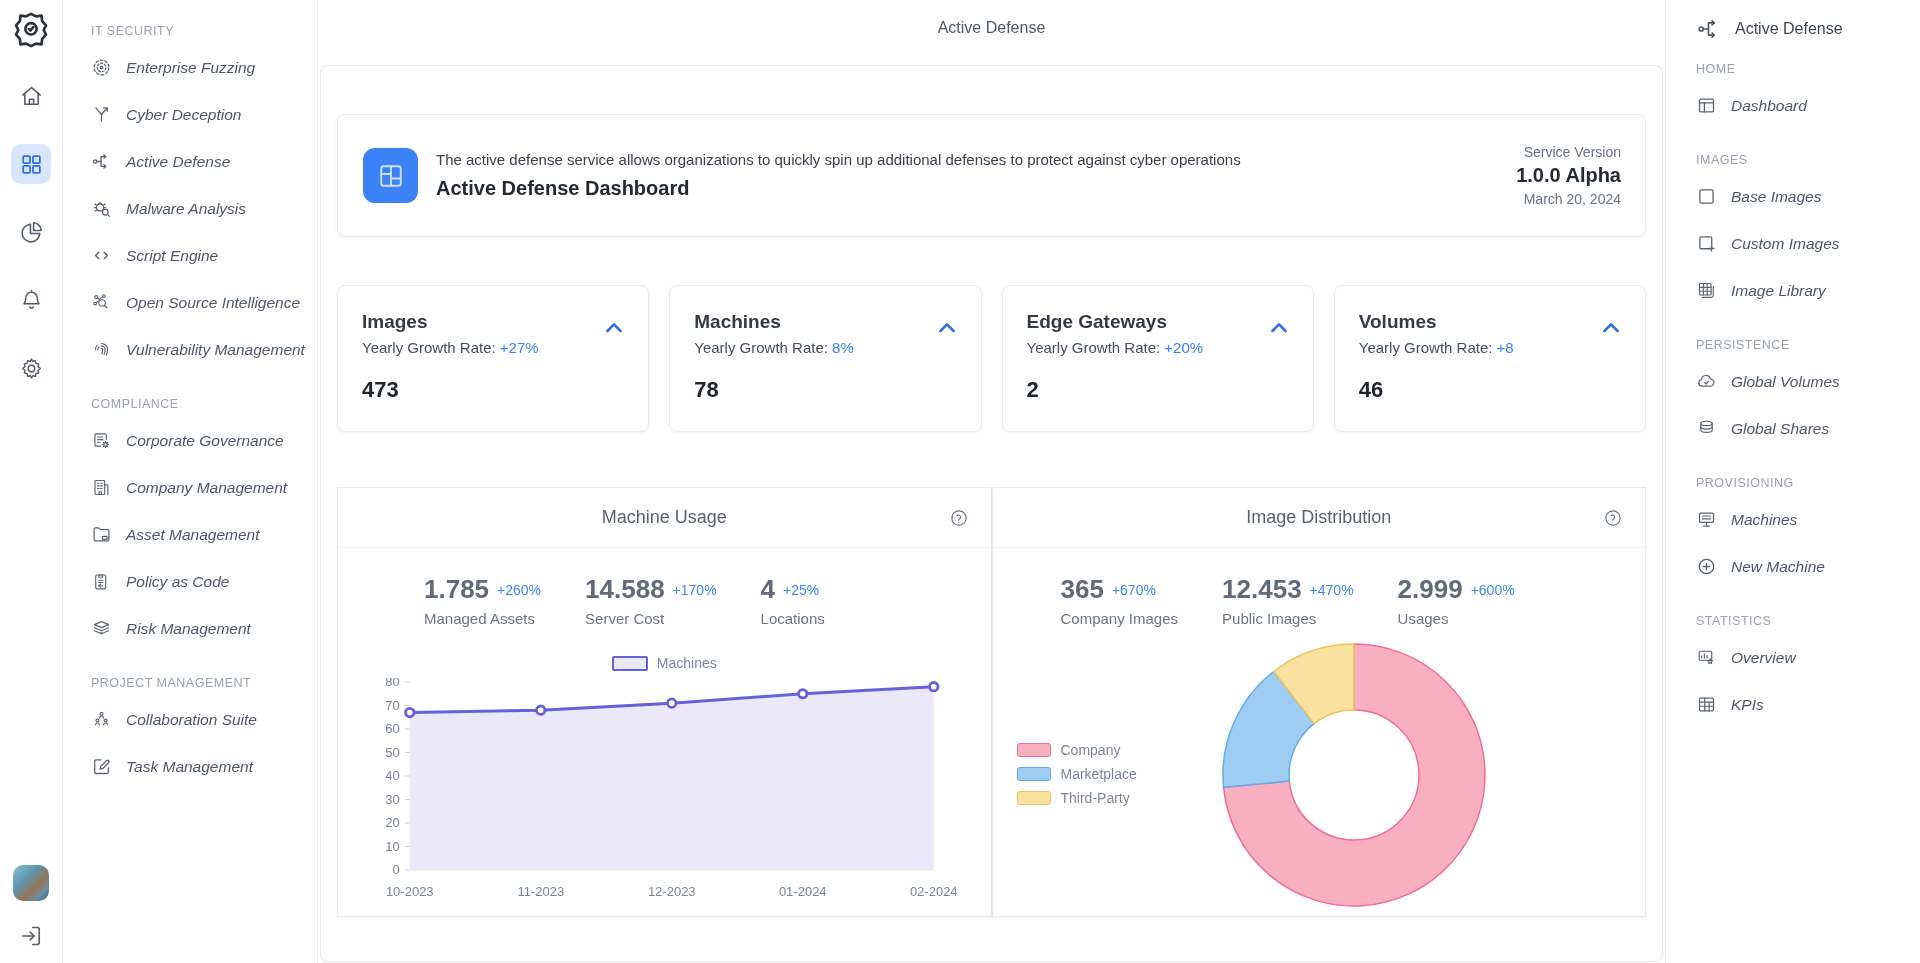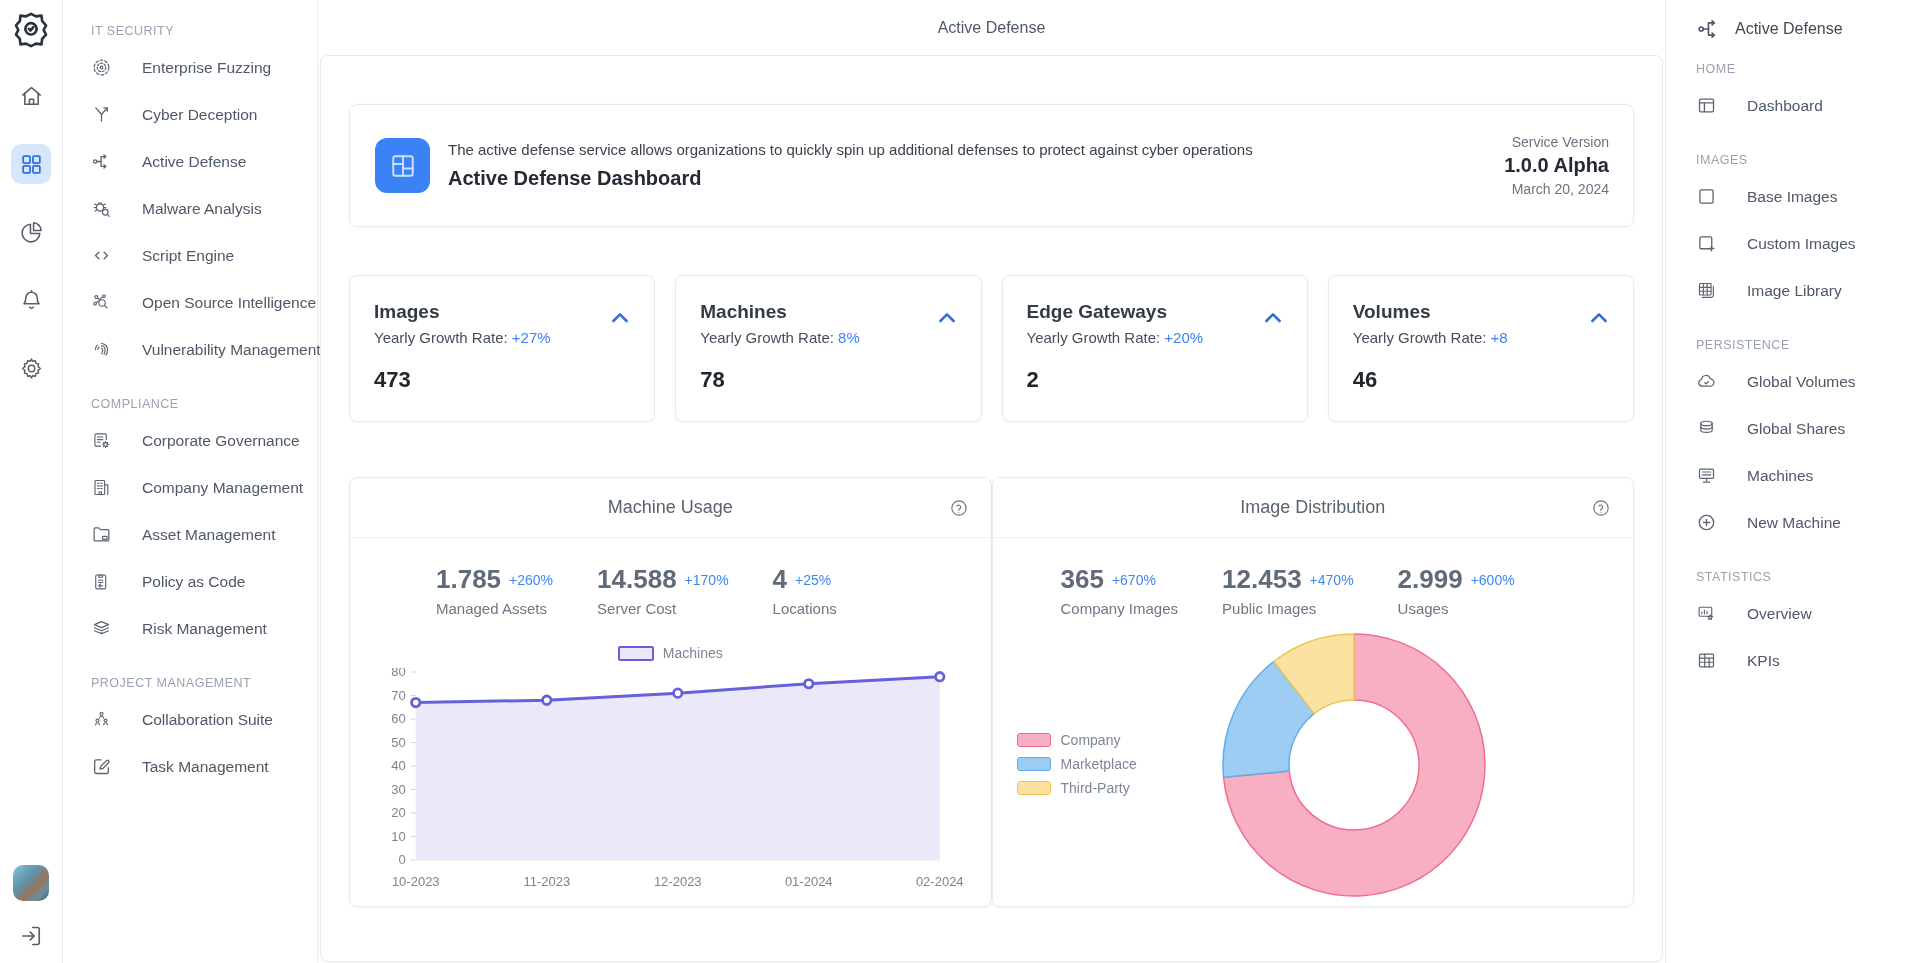--- a/index.html
+++ b/index.html
@@ -21,36 +21,36 @@
   .rail-btn.active { background:var(--rail-active,#d8e6fc); color:#2f6fe0; }
   .rail-spacer { flex:1; }
   .rail-avatar { width:36px; height:36px; border-radius:10px; margin-bottom:22px; cursor:pointer;
       background:linear-gradient(135deg,#8dc2d8 0%,#5d93ab 38%,#96765a 62%,#6b8fa0 80%,#3e5f70 100%); }
   .rail-logout { width:26px; height:26px; color:#565e6b; cursor:pointer; }
 
   
   .sidebar { width:255px; border-right:1px solid #ededf1; padding:14px 8px 0 28px; }
   .sec-label { font-size:12.5px; letter-spacing:.5px; color:#9aa2af; padding:24px 0 6px; }
   #left-nav .sec-label:first-child, #right-nav .sec-label:first-child { padding-top:10px; }
-  .side-item { display:flex; align-items:center; gap:30px; padding:13px 0; cursor:pointer; }
+  .side-item { display:flex; align-items:center; gap:14px; padding:13px 0; cursor:pointer;font-style:italic; }
   .side-item .icn { width:21px; height:21px; color:#5b6472; }
   .side-label { font-size:15.5px; color:#4e5866; white-space:nowrap; }
 
   
   .rightbar { width:255px; border-left:1px solid #ededf1; padding:16px 10px 0 30px; }
   .right-head { display:flex; align-items:center; gap:13px; margin-bottom:10px; }
   .right-head .icn { width:26px; height:26px; color:#4e5866; }
   .right-head-label { font-size:16px; color:#3f4854; }
 
   
   .center { flex:1; display:flex; flex-direction:column; min-width:0; }
   .center-header { height:55px; flex:none; display:flex; align-items:center; justify-content:center;
                    font-size:16px; color:#4e5866; }
-  .panel { flex:1; margin:0 2px 1px; background:#fff; border:1px solid #e9e9ee; border-radius:8px;
-           box-shadow:0 1px 3px rgba(16,24,40,.04); padding:48px 28px 0; overflow:hidden; }
+  .panel { flex:1; margin:10px 2px 1px; background:#fff; border:1px solid #e9e9ee; border-radius:8px;
+           box-shadow:0 1px 3px rgba(16,24,40,.04); padding:48px 16px 0; overflow:hidden; }
 
   
   .banner { height:123px; border:1px solid #e7e9ee; border-radius:8px;
             box-shadow:0 1px 4px rgba(16,24,40,.05);
             display:flex; align-items:center; padding:0 24px 0 25px; gap:18px; }
   .banner-icon { width:55px; height:55px; border-radius:12px; background:var(--accent,#3b82f6);
                  display:flex; align-items:center; justify-content:center; color:#cfe0fb; }
   .banner-icon .icn { width:30px; height:30px; }
   .banner-text { flex:1; }
   .banner-desc { font-size:15px; color:#3a424d; }
@@ -66,21 +66,21 @@
                box-shadow:0 1px 3px rgba(16,24,40,.05); padding:25px 24px; position:relative; }
   .stat-title { font-size:19px; font-weight:bold; color:#333b46; }
   .stat-growth { font-size:15px; color:#454e5a; margin-top:6px; }
   .stat-growth .g-val { color:var(--accent,#3b82f6); }
   .stat-value { font-size:22px; font-weight:bold; color:#20262e; margin-top:21px; }
   .stat-chevron { position:absolute; right:22px; top:30px; width:24px; height:24px;
                   color:#2f6fe0; cursor:pointer; }
 
   
   .charts-row { display:flex; justify-content:space-between; margin-top:55px; }
-  .chart-card { width:657px; height:430px; border:1px solid #e8eaee; border-radius:8px;
+  .chart-card { width:657px; height:430px; border:1px solid #e8eaee; border-radius:0;
                 box-shadow:0 1px 3px rgba(16,24,40,.05); }
   .chart-head { height:60px; border-bottom:1px solid #eef0f3; display:flex; align-items:center;
                 justify-content:center; position:relative; }
   .chart-title { font-size:18px; font-weight:normal; color:#5a6370; }
   .help { position:absolute; right:22px; top:20px; width:20px; height:20px; color:#6b7482; cursor:pointer; }
   .cstats { height:92px; display:flex; gap:44px; padding:26px 0 0 86px; }
   .cstats.donut-pad { padding-left:68px; }
   .cstat-top { display:flex; align-items:center; gap:8px; }
   .cstat-v { font-size:26px; font-weight:bold; color:#606a78; }
   .cstat-d { font-size:14px; color:#3f86f3; }
@@ -603,20 +603,21 @@
       <div class="side-item">
         <span class="icn" style="width: 21px; height: 21px;">
           <svg viewBox="0 0 24 24" fill="none" stroke="currentColor" stroke-width="1.4" stroke-linecap="round" stroke-linejoin="round">
             <ellipse cx="12" cy="6.2" rx="6.5" ry="2.5"></ellipse>
             <path d="M5.5 6.2v7.8c0 1.4 2.9 2.5 6.5 2.5s6.5-1.1 6.5-2.5V6.2"></path>
             <path d="M5.5 10.1c0 1.4 2.9 2.5 6.5 2.5s6.5-1.1 6.5-2.5"></path>
           </svg>
         </span>
         <span class="side-label">Global Shares</span>
       </div>
+      <div class="sec-label">PROVISIONING</div>
       <div class="side-item">
         <span class="icn" style="width: 21px; height: 21px;">
           <svg viewBox="0 0 24 24" fill="none" stroke="currentColor" stroke-width="1.4" stroke-linecap="round" stroke-linejoin="round">
             <rect x="4" y="4.6" width="16" height="10.6" rx="1.2"></rect>
             <path d="M7.3 8h9.4M7.3 11.4h9.4"></path>
             <path d="M12 15.2v3.2"></path>
             <path d="M8.4 19.6h7.2"></path>
           </svg>
         </span>
         <span class="side-label">Machines</span>

